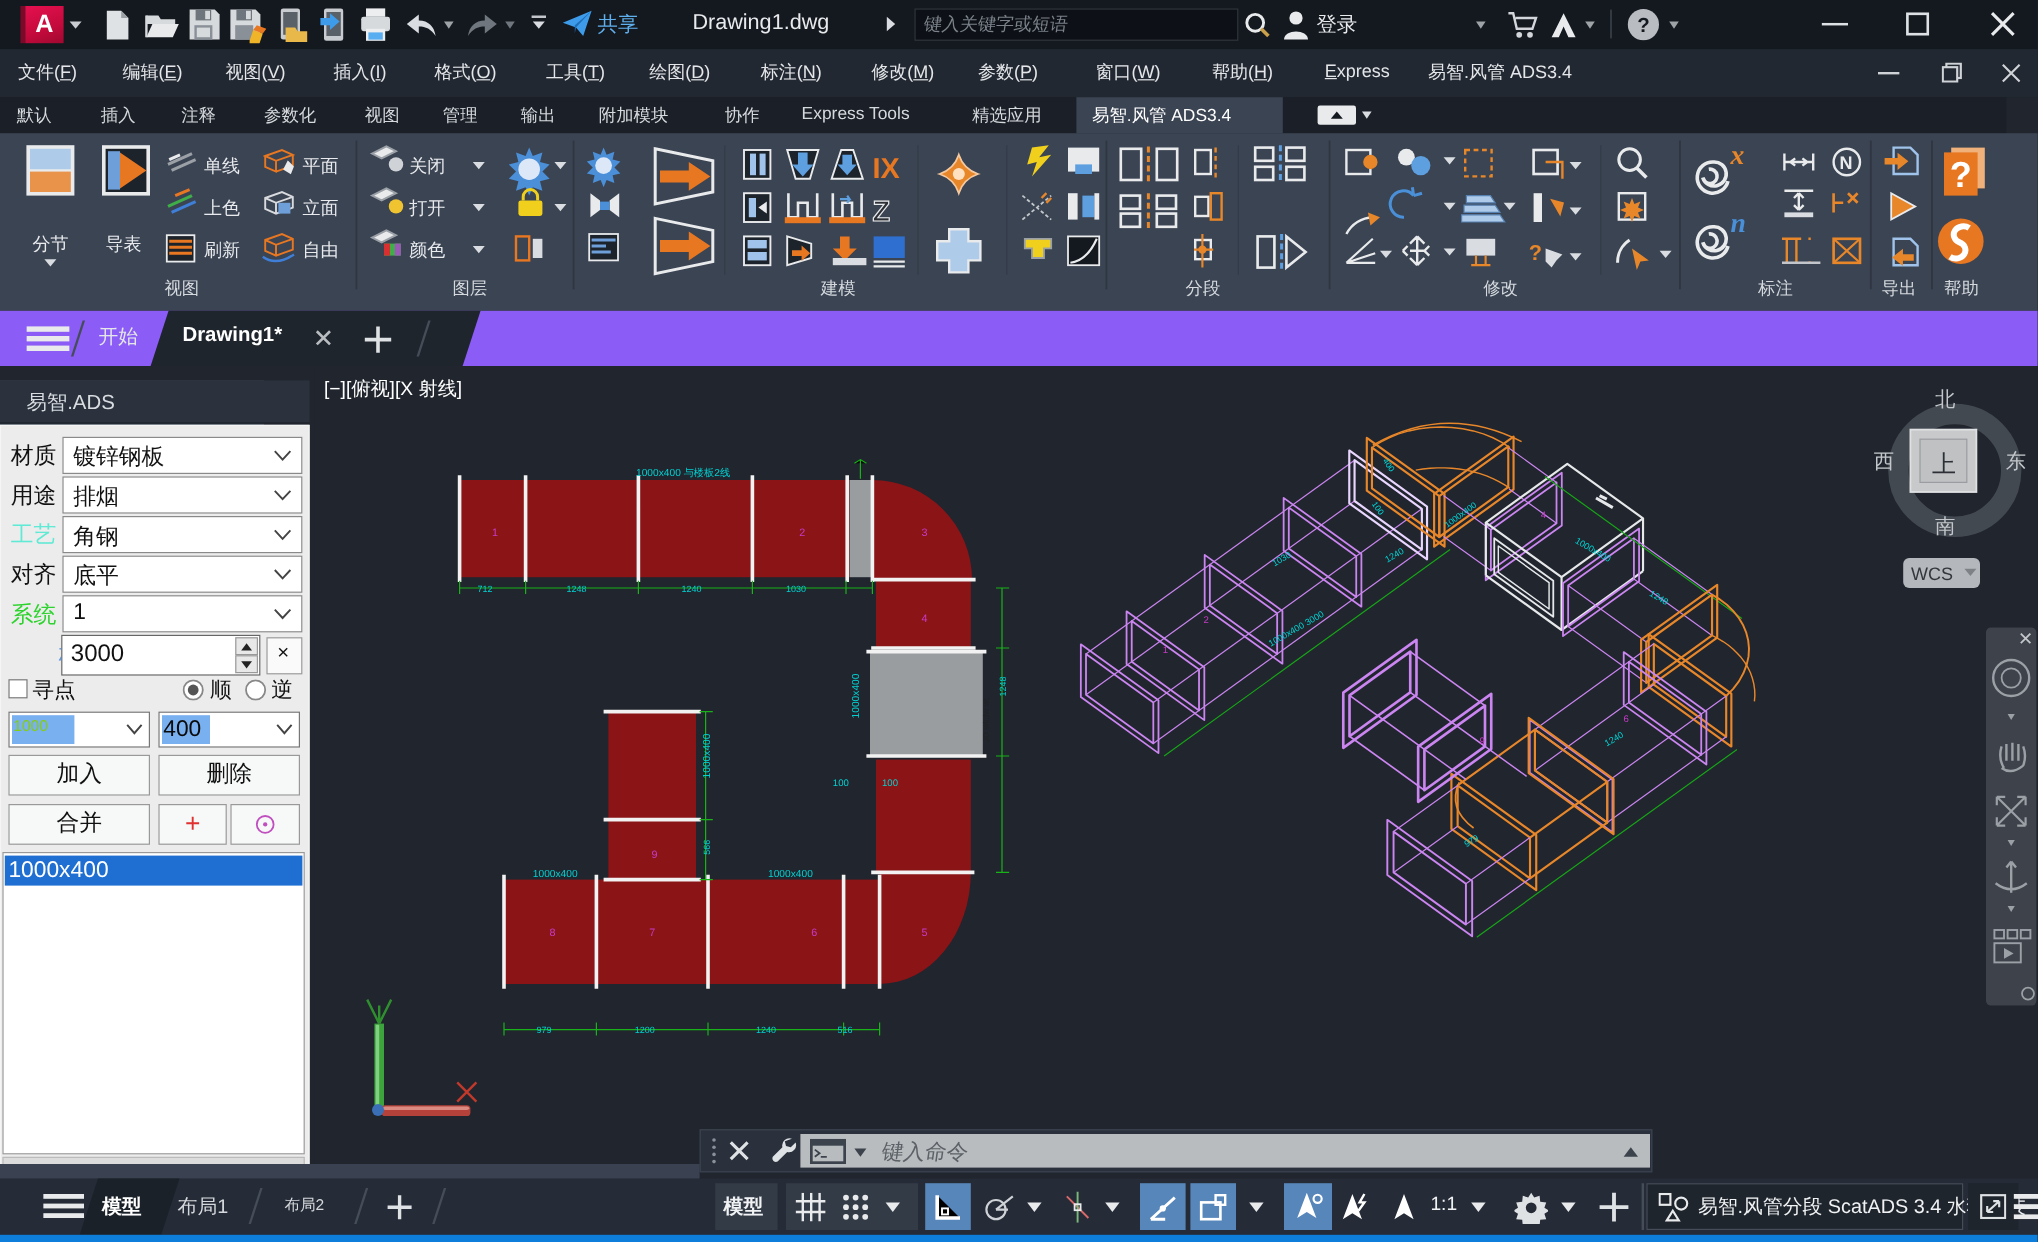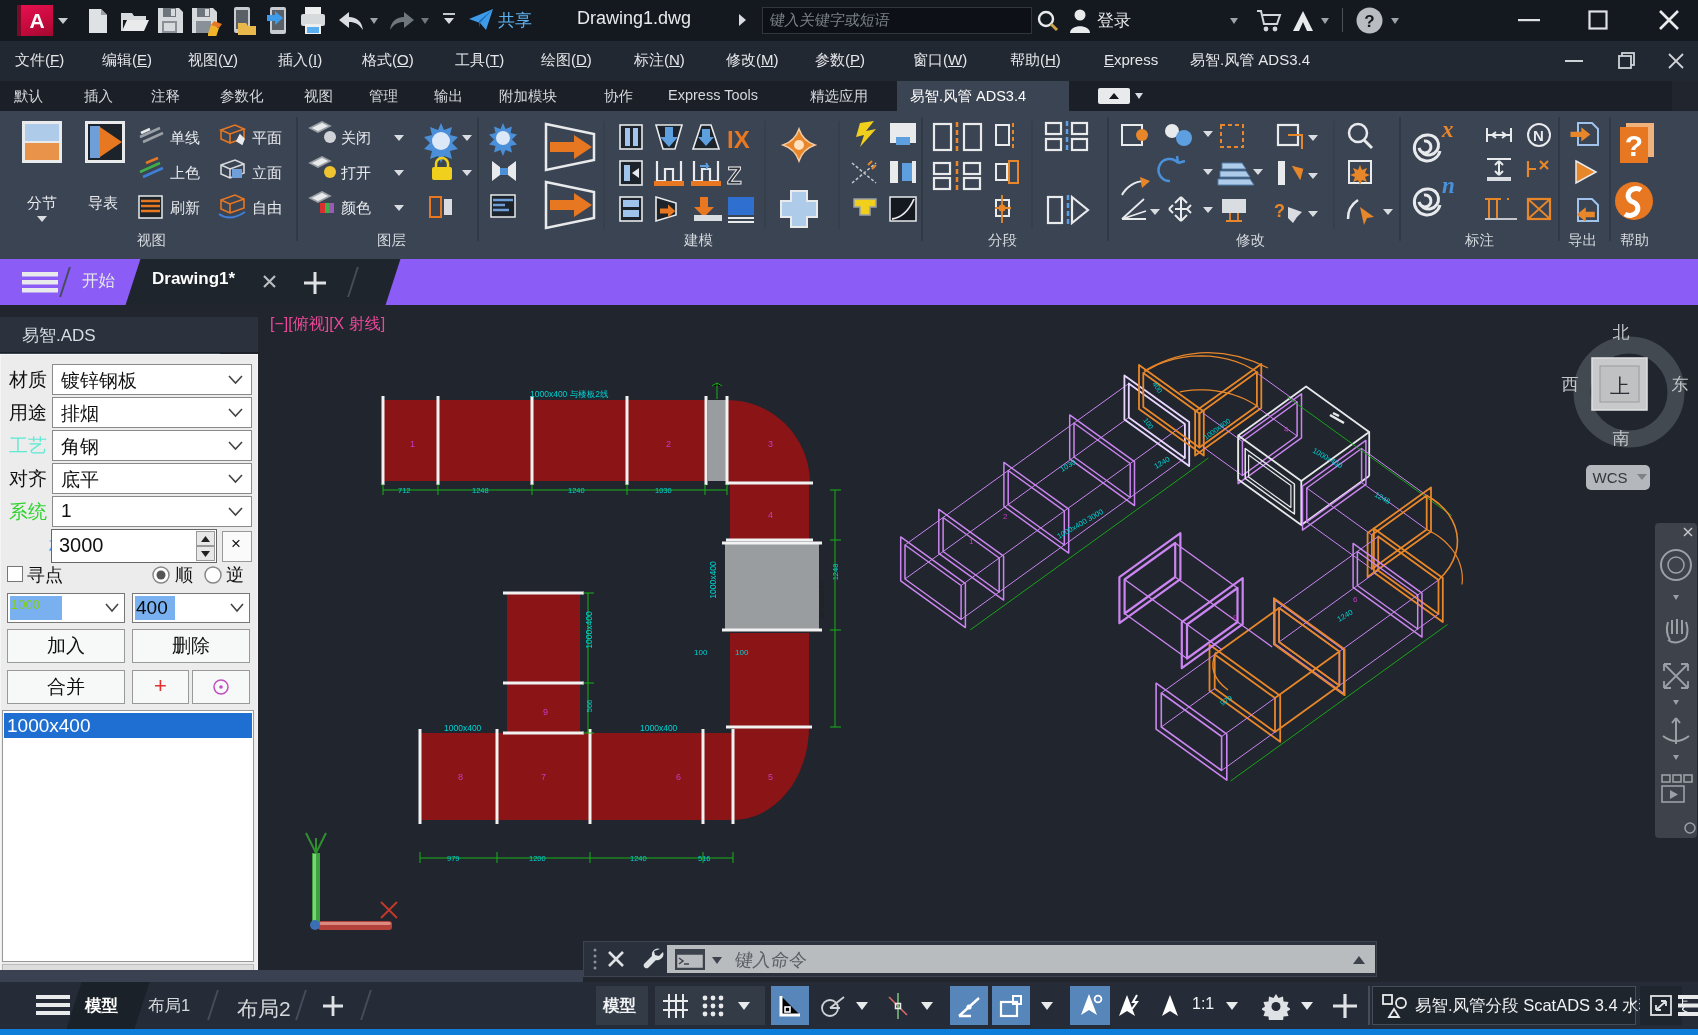--- a/index.html
+++ b/index.html
@@ -553,21 +553,21 @@
           <circle cx="9" cy="9" r="7" fill="none" stroke="#c050c0" stroke-width="1.5"></circle>
           <circle cx="9" cy="9" r="1.8" fill="#c050c0"></circle>
         </svg>
 
       <div class="abs" style="left:2px;top:393px;width:252px;height:252px;background:#fff;border:1px solid #999;"></div>
       <div class="abs" style="left:4px;top:396px;width:248px;height:25px;background:#1f6fd2;"></div>
       <div class="abs" style="left:7px;top:398px;font-size:19px;color:#fff;">1000x400</div>
       <div class="abs" style="left:2px;top:647px;width:252px;height:16px;background:#dcdcdc;border:1px solid #bbb;"></div>
     </div>
     <div id="canvas">
-      <div class="abs" style="left:8px;top:9px;font-size:16px;color:#ec4899;">[−][俯视][X 射线]</div>
+      <div class="abs" style="left:8px;top:9px;font-size:16px;color:#ffffff;">[−][俯视][X 射线]</div>
       <svg class="abs" style="left:0;top:0" width="1436" height="677" viewBox="262 305 1436 677">
 
         <g>
           <rect x="383" y="400" width="325" height="81" fill="#8b1417"></rect>
           <rect x="708" y="400" width="19" height="81" fill="#9a9da0"></rect>
           <path d="M727,483 L727,400 A83 83 0 0 1 810,483 Z" fill="#8b1417"></path>
           <rect x="730" y="483" width="79" height="57" fill="#8b1417"></rect>
           <rect x="725" y="543" width="94" height="87" fill="#9a9da0"></rect>
           <rect x="730" y="633" width="79" height="94" fill="#8b1417"></rect>
           <path d="M733,727 L809,727 A76 93 0 0 1 733,820 Z" fill="#8b1417"></path>
@@ -804,21 +804,21 @@
   <div id="statusbar">
     <svg class="abs" style="left:36px;top:13px" width="34" height="21">
         <rect y="0" width="34" height="4" fill="#e8eaec"></rect>
         <rect y="8" width="34" height="4" fill="#e8eaec"></rect>
         <rect y="16" width="34" height="4" fill="#e8eaec"></rect>
       </svg>
     <div class="abs" style="left:74px;top:0;width:68px;height:47px;background:#1b2129;transform:skewX(-18deg);"></div>
     <div class="abs" style="left:85px;top:13px;font-size:16.5px;font-weight:bold;color:#fff;">模型</div>
     <div class="abs" style="left:148px;top:13px;font-size:16.5px;color:#d5d8dc;">布局1</div>
     <div class="abs" style="left:212px;top:8px;width:2px;height:30px;background:#454d59;transform:skewX(-18deg);"></div>
-    <div class="abs" style="left:237px;top:13px;font-size:21px;color:#d5d8dc;">布局2</div>
+    <div class="abs" style="left:237px;top:13px;font-size:13px;color:#d5d8dc;">布局2</div>
     <div class="abs" style="left:300px;top:8px;width:2px;height:30px;background:#454d59;transform:skewX(-18deg);"></div>
     <svg class="abs" style="left:322px;top:13px" width="22" height="22">
         <path d="M11 1 V21 M1 11 H21" stroke="#dfe2e5" stroke-width="2.8"></path>
       </svg>
     <div class="abs" style="left:365px;top:8px;width:2px;height:30px;background:#454d59;transform:skewX(-18deg);"></div>
 
     <div class="abs" style="left:596px;top:4px;width:52px;height:39px;background:#333b47;"></div>
     <div class="abs" style="left:603px;top:13px;font-size:16.5px;font-weight:bold;color:#f0f2f4;">模型</div>
     <div class="abs" style="left:655px;top:4px;width:110px;height:39px;background:#333b47;"></div>
     <svg class="abs" style="left:663px;top:12px" width="25" height="24">

